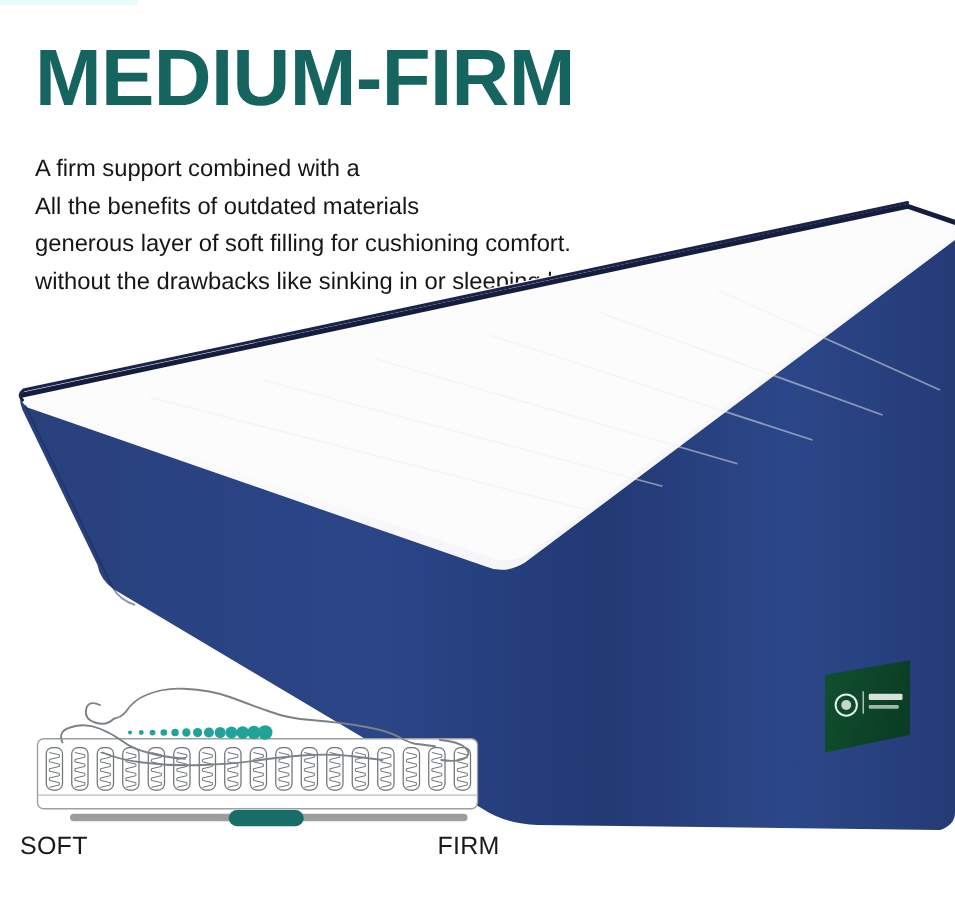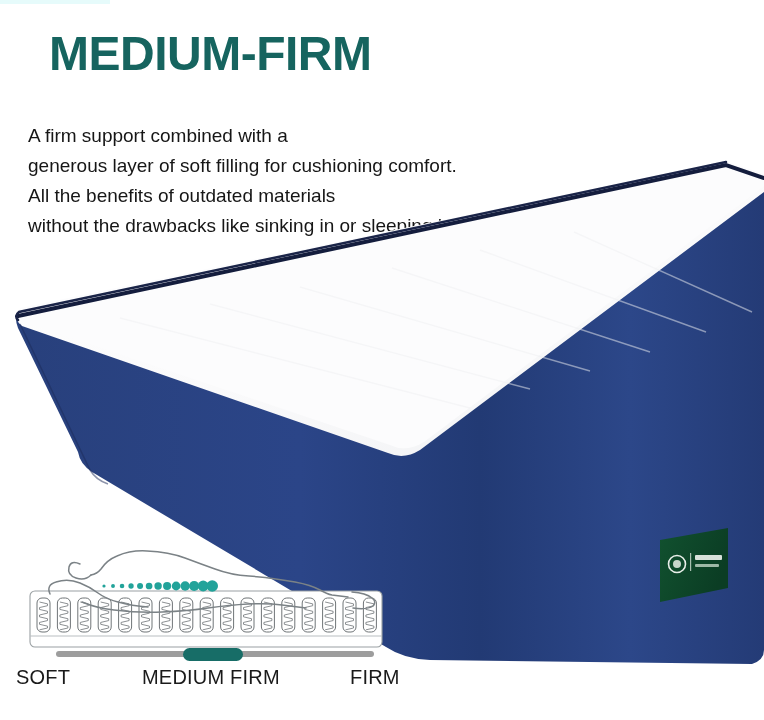--- a/index.html
+++ b/index.html
@@ -24,27 +24,26 @@
     left: 0; top: 0;
     width: 110px; height: 4px;
     background: #e6fbfb;
   }
 
   
   .headline {
     position: absolute;
     left: 28px;
     top: 30px;
-    font-size: 48px;
+    font-size: 64px;
     font-weight: bold;
     letter-spacing: -0.5px;
     color: #16645f;
     line-height: 1;
     white-space: nowrap;
-    margin-left: 21px;
   }
 
   
   .subcopy {
     position: absolute;
     left: 28px;
     top: 121px;
     font-size: 19px;
     line-height: 30px;
     color: #161616;
@@ -120,22 +119,22 @@
 <body>
 
 <div class="page">
 
   <div class="top-band"></div>
 
   <div class="headline">MEDIUM-FIRM</div>
 
   <div class="subcopy">
     <span class="ln">A firm support combined with a</span>
+    <span class="ln">All the benefits of outdated materials</span>
     <span class="ln">generous layer of soft filling for cushioning comfort.</span>
-    <span class="ln">All the benefits of outdated materials</span>
     <span class="ln">without the drawbacks like sinking in or sleeping hot.</span>
   </div>
 
   <svg class="mattress" viewBox="0 0 764 540">
     <defs>
       <linearGradient id="sideGrad" x1="0" y1="0" x2="1" y2="0">
         <stop offset="0%" stop-color="#28407c"></stop>
         <stop offset="38%" stop-color="#2b4588"></stop>
         <stop offset="62%" stop-color="#223a74"></stop>
         <stop offset="82%" stop-color="#2c4789"></stop>
@@ -313,17 +312,16 @@
       </g>
   </svg>
 
   <div class="scale">
     <div class="scale-track"></div>
     <div class="scale-thumb"></div>
   </div>
 
   <div class="scale-labels">
     <span class="lbl-soft">SOFT</span>
-    <span class="lbl-medium">MEDIUM FIRM</span>
     <span class="lbl-firm">FIRM</span>
   </div>
 
 </div>
 
 </body></html>

